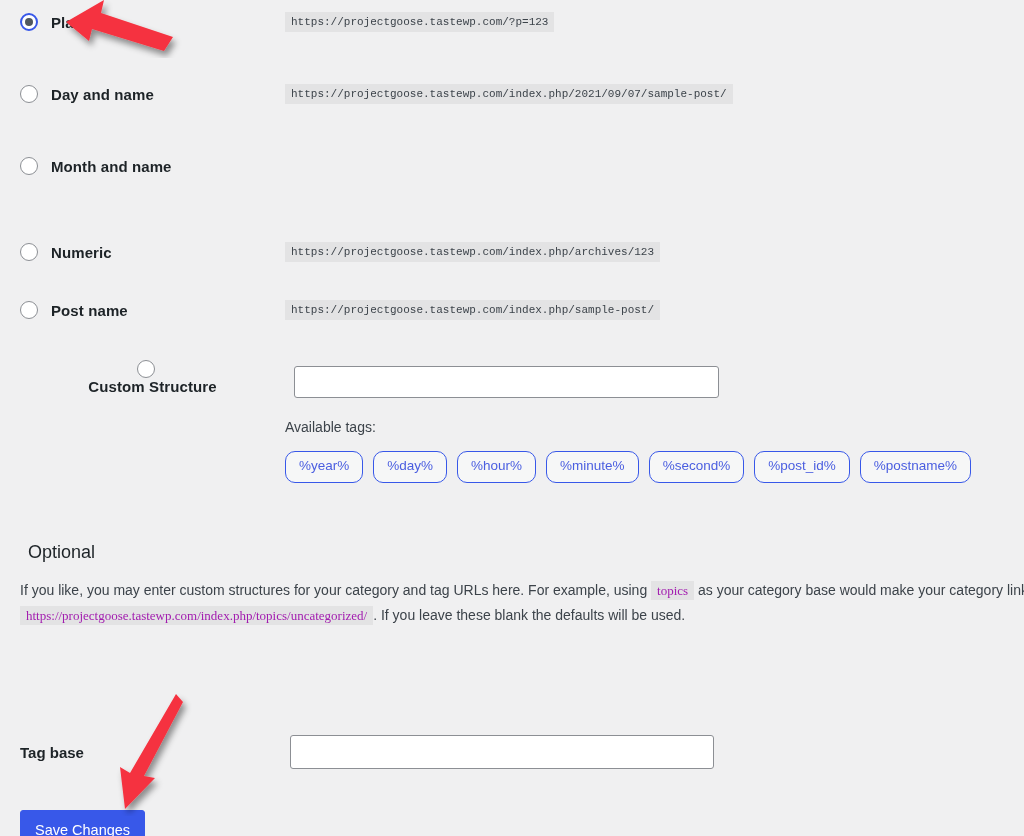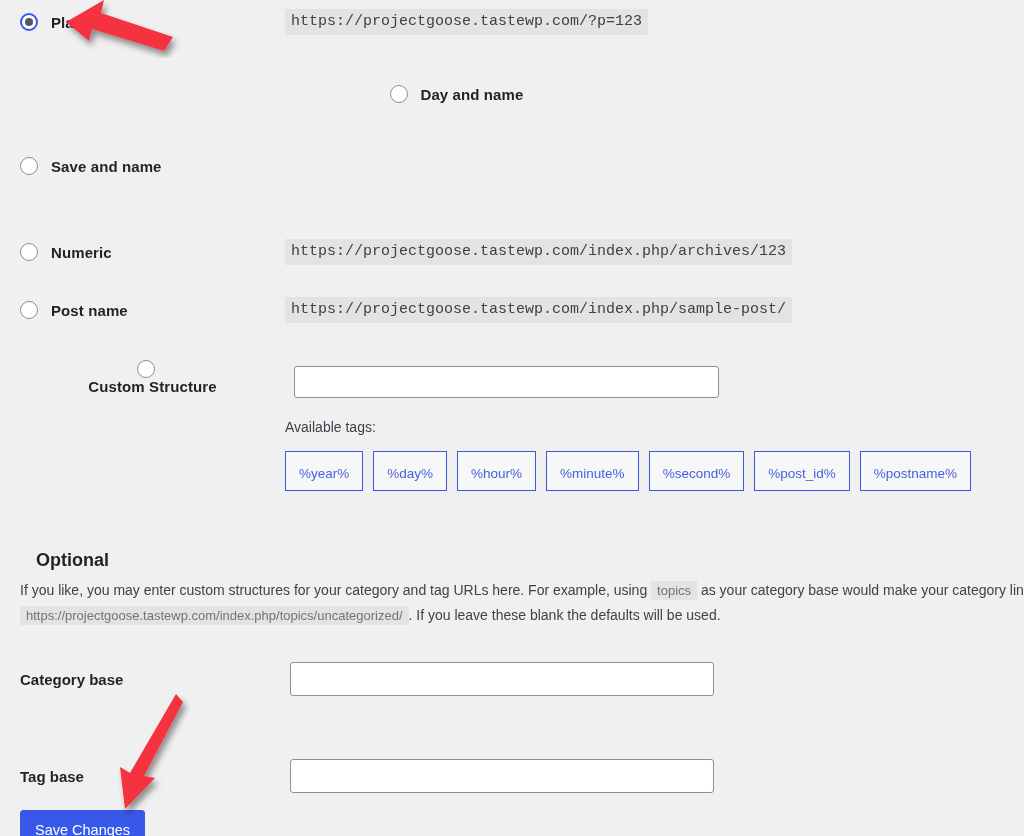--- a/index.html
+++ b/index.html
@@ -66,21 +66,21 @@
     letter-spacing: .1px;
   }
   .perma-url-cell {
     flex: 1 1 auto;
     display: flex;
     align-items: center;
     height: 44px;
   }
   code.url {
     font-family: "Liberation Mono", monospace;
-    font-size: 15px;
+    font-size: 11px;
     color: #3c434a;
     background: #e3e3e4;
     padding: 3px 6px;
     white-space: nowrap;
     line-height: 1.35;
   }
 
   
   .custom-row {
     display: flex;
@@ -113,53 +113,53 @@
     margin-top: 15px;
   }
   .tag-list {
     display: flex;
     gap: 10px;
     margin-top: 16px;
     white-space: nowrap;
   }
   .tag-btn {
     border: 1px solid #3858e9;
-    border-radius: 0;
+    border-radius: 10px;
     background: #f6f7f7;
     color: #4a5ee0;
     font-size: 13.5px;
-    padding: 14px 13px 7px;
+    padding: 6px 13px 7px;
     line-height: 1.25;
     cursor: pointer;
     white-space: nowrap;
     font-family: "Liberation Sans", sans-serif;
   }
 
   
   .optional-h2 {
     position: absolute;
     left: 20px; top: 534px;
     font-size: 18px;
-    font-weight: bold;
+    font-weight: normal;
     color: #1d2327;
-    margin: 16px;
+    margin: 8px;
   }
   .optional-p {
     position: absolute;
     left: 20px; top: 578px;
     width: 1120px;
     font-size: 14px;
     line-height: 1.75;
     color: #3c434a;
   }
   .optional-p code {
-    font-family: Liberation Sans, sans-serif;
+    font-family: Liberation Serif, serif;
     font-size: 13px;
     background: #e3e3e4;
-    color: #737373;
+    color: #a21caf;
     padding: 2px 6px;
   }
 
   
   .base-row {
     position: absolute;
     display: flex;
     align-items: center;
     left: 0;
     width: 1024px;
@@ -223,26 +223,29 @@
       <div class="perma-url-cell">
         <code class="url">https://projectgoose.tastewp.com/?p=123</code>
       </div>
     </div>
 
     <div class="perma-row" style="height:72px;justify-content:center;">
       <div class="perma-label-cell">
         <span class="radio"></span>
         <span class="perma-label">Day and name</span>
       </div>
+      <div class="perma-url-cell">
+        <code class="url">https://projectgoose.tastewp.com/index.php/2021/09/07/sample-post/</code>
+      </div>
     </div>
 
     <div class="perma-row" style="height:72px;">
       <div class="perma-label-cell">
         <span class="radio"></span>
-        <span class="perma-label">Save and name</span>
+        <span class="perma-label">Month and name</span>
       </div>
     </div>
 
     <div class="perma-row" style="height:72px;align-items:center;">
       <div class="perma-label-cell">
         <span class="radio"></span>
         <span class="perma-label">Numeric</span>
       </div>
       <div class="perma-url-cell">
         <code class="url">https://projectgoose.tastewp.com/index.php/archives/123</code>
@@ -284,26 +287,22 @@
 
   <h2 class="optional-h2">Optional</h2>
 
   <div class="optional-p">
     <span>If you like, you may enter custom structures for your category and tag URLs here. For example, using</span>
     <code>topics</code>
     <span>as your category base would make your category links like</span>
     <code>https://projectgoose.tastewp.com/index.php/topics/uncategorized/</code><span>. If you leave these blank the defaults will be used.</span>
   </div>
 
-  <div class="base-row" style="top:662px;">
-    <div class="base-label">Category base</div>
-    <input class="base-input" type="text" value="" style="">
-  </div>
-
-  <div class="base-row" style="top:759px;">
+
+  <div class="base-row" style="top:735px;">
     <div class="base-label">Tag base</div>
     <input class="base-input" type="text" value="" style="">
   </div>
 
   <button class="save-btn">Save Changes</button>
 
   <svg class="arrow" id="arrow-plain" width="125" height="62" viewBox="0 0 125 62">
     <defs>
       <filter id="sh1" x="-30%" y="-30%" width="180%" height="190%">
         <feDropShadow dx="3" dy="5" stdDeviation="3" flood-color="#000" flood-opacity="0.42"></feDropShadow>

